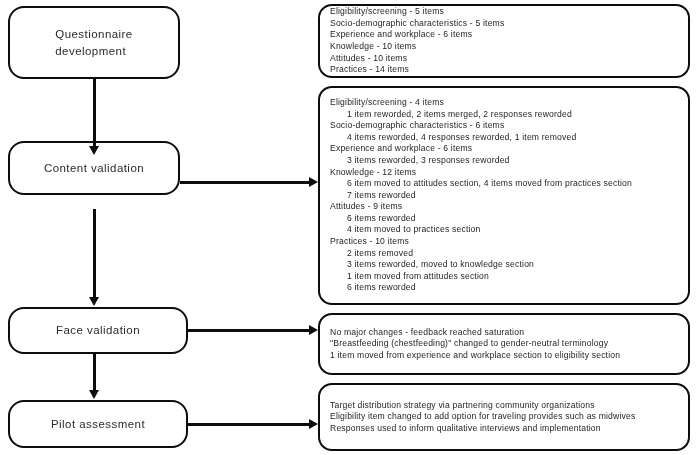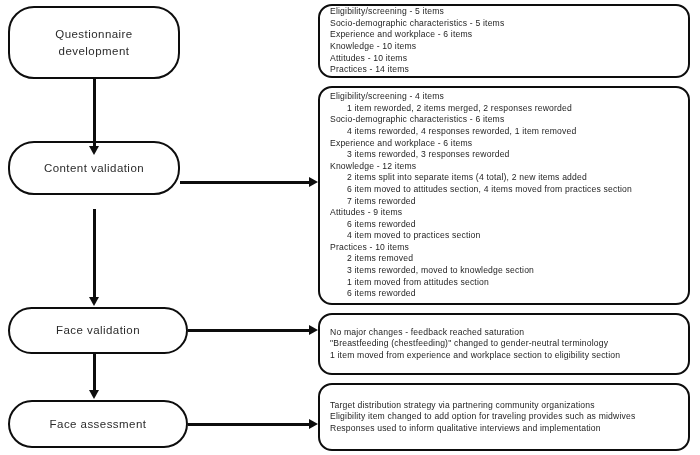--- a/index.html
+++ b/index.html
@@ -18,26 +18,25 @@
     height: 455px;
     background: #ffffff;
     overflow: hidden;
   }
 
   
   .stage-node {
     position: absolute;
     box-sizing: border-box;
     border: 2.2px solid #0d0d0d;
-    border-radius: 26px;
+    border-radius: 16px;
     background: #ffffff;
     display: flex;
     align-items: center;
     justify-content: center;
-    text-align: center;
   }
   .stage-label {
     font-size: 11.5px;
     letter-spacing: 0.45px;
     line-height: 1.45;
     color: #2b2b2b;
     white-space: pre-line;
     padding: 0 8px;
   }
 
@@ -107,21 +106,21 @@
 
   <div class="stage-node" style="left:8px; top:141px; width:172px; height:54px;">
     <div class="stage-label">Content validation</div>
   </div>
 
   <div class="stage-node" style="left:8px; top:307px; width:180px; height:47px;">
     <div class="stage-label">Face validation</div>
   </div>
 
   <div class="stage-node" style="left:8px; top:400px; width:180px; height:48px;">
-    <div class="stage-label">Face assessment</div>
+    <div class="stage-label">Pilot assessment</div>
   </div>
 
   <div class="conn-v" style="left:93px; top:79px; height:68px;"></div>
   <div class="arrow-down" style="left:88.8px; top:146px;"></div>
 
   <div class="conn-v" style="left:93px; top:209px; height:89px;"></div>
   <div class="arrow-down" style="left:88.8px; top:297px;"></div>
 
   <div class="conn-v" style="left:93px; top:354px; height:37px;"></div>
   <div class="arrow-down" style="left:88.8px; top:390px;"></div>
@@ -148,21 +147,20 @@
 
   <div class="detail-box" style="left:318px; top:86px; width:372px; height:219px;">
     <div class="detail-lines">
         <div class="detail-line">Eligibility/screening - 4 items</div>
         <div class="detail-line indent">1 item reworded, 2 items merged, 2 responses reworded</div>
         <div class="detail-line">Socio-demographic characteristics - 6 items</div>
         <div class="detail-line indent">4 items reworded, 4 responses reworded, 1 item removed</div>
         <div class="detail-line">Experience and workplace - 6 items</div>
         <div class="detail-line indent">3 items reworded, 3 responses reworded</div>
         <div class="detail-line">Knowledge - 12 items</div>
-        <div class="detail-line indent">2 items split into separate items (4 total), 2 new items added</div>
         <div class="detail-line indent">6 item moved to attitudes section, 4 items moved from practices section</div>
         <div class="detail-line indent">7 items reworded</div>
         <div class="detail-line">Attitudes - 9 items</div>
         <div class="detail-line indent">6 items reworded</div>
         <div class="detail-line indent">4 item moved to practices section</div>
         <div class="detail-line">Practices - 10 items</div>
         <div class="detail-line indent">2 items removed</div>
         <div class="detail-line indent">3 items reworded, moved to knowledge section</div>
         <div class="detail-line indent">1 item moved from attitudes section</div>
         <div class="detail-line indent">6 items reworded</div>

